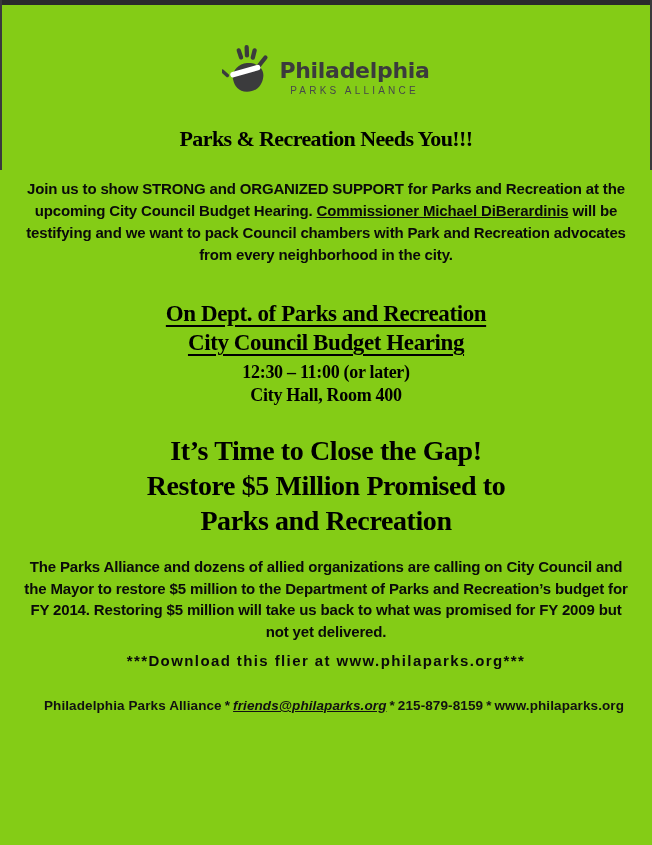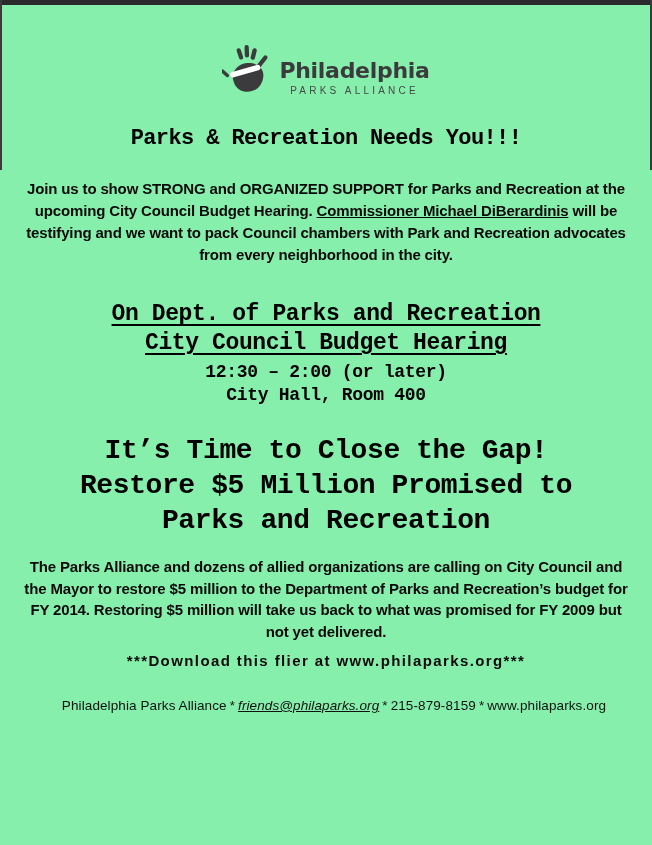--- a/index.html
+++ b/index.html
@@ -1,20 +1,20 @@
 <!DOCTYPE html>
 <html><head>
 <meta charset="utf-8">
 <style>
   html, body { margin: 0; padding: 0; background: #ffffff; }
   .page {
     position: relative;
     width: 652px;
     height: 845px;
-    background: #86efac;
+    background: #84cc16;
     overflow: hidden;
     font-family: "Liberation Sans", sans-serif;
     color: #0a0a0a;
     text-align: center;
   }
   .topbar {
     position: absolute; top: 0; left: 0;
     width: 652px; height: 5px;
     background: #2a2a2c;
   }
@@ -46,21 +46,21 @@
   .logo-sub {
     font-size: 10px;
     color: #47474a;
     letter-spacing: 3.2px;
     margin-top: 3px;
     line-height: 1;
   }
 
   
   .display {
-    font-family: Liberation Mono, monospace;
+    font-family: Liberation Serif, serif;
     font-weight: bold;
     color: #000;
   }
   .title {
     margin-top: 28px;
     font-size: 22px;
     letter-spacing: -0.6px;
     line-height: 1.2;
   }
   .intro {
@@ -117,21 +117,21 @@
   .download-line {
     margin-top: 9px;
     font-size: 15px;
     font-weight: bold;
     letter-spacing: 1.4px;
   }
 
   .footer {
     margin-top: 29px;
     font-size: 13.5px;
-    font-weight: normal;
+    font-weight: bold;
     color: #111;
     letter-spacing: 0.1px;
     margin-left: 16px;
   }
   .footer .email {
     font-style: italic;
     text-decoration: underline;
   }
   .footer .sep { padding: 0 3px; }
 </style>
@@ -168,21 +168,21 @@
 
   <div class="display title">Parks &amp; Recreation Needs You!!!</div>
 
   <p class="intro"><span>Join us to show STRONG and ORGANIZED SUPPORT for Parks and Recreation at the upcoming City Council Budget Hearing. </span><span class="u">Commissioner Michael DiBerardinis</span><span> will be testifying and we want to pack Council chambers with Park and Recreation advocates from every neighborhood in the city.</span></p>
 
   <div class="display hearing-heading">
     <div><span class="hl">On Dept. of Parks and Recreation</span></div>
     <div><span class="hl">City Council Budget Hearing</span></div>
   </div>
 
-  <div class="display time-line">12:30 – 2:00 (or later)</div>
+  <div class="display time-line">12:30 – 11:00 (or later)</div>
   <div class="display venue-line">City Hall, Room 400</div>
 
   <div class="display gap-heading">
     <div>It’s Time to Close the Gap!</div>
     <div>Restore $5 Million Promised to</div>
     <div>Parks and Recreation</div>
   </div>
 
   <p class="body-para second">The Parks Alliance and dozens of allied organizations are calling on City Council and the Mayor to restore $5 million to the Department of Parks and Recreation’s budget for FY 2014. Restoring $5 million will take us back to what was promised for FY 2009 but not yet delivered.</p>
 

